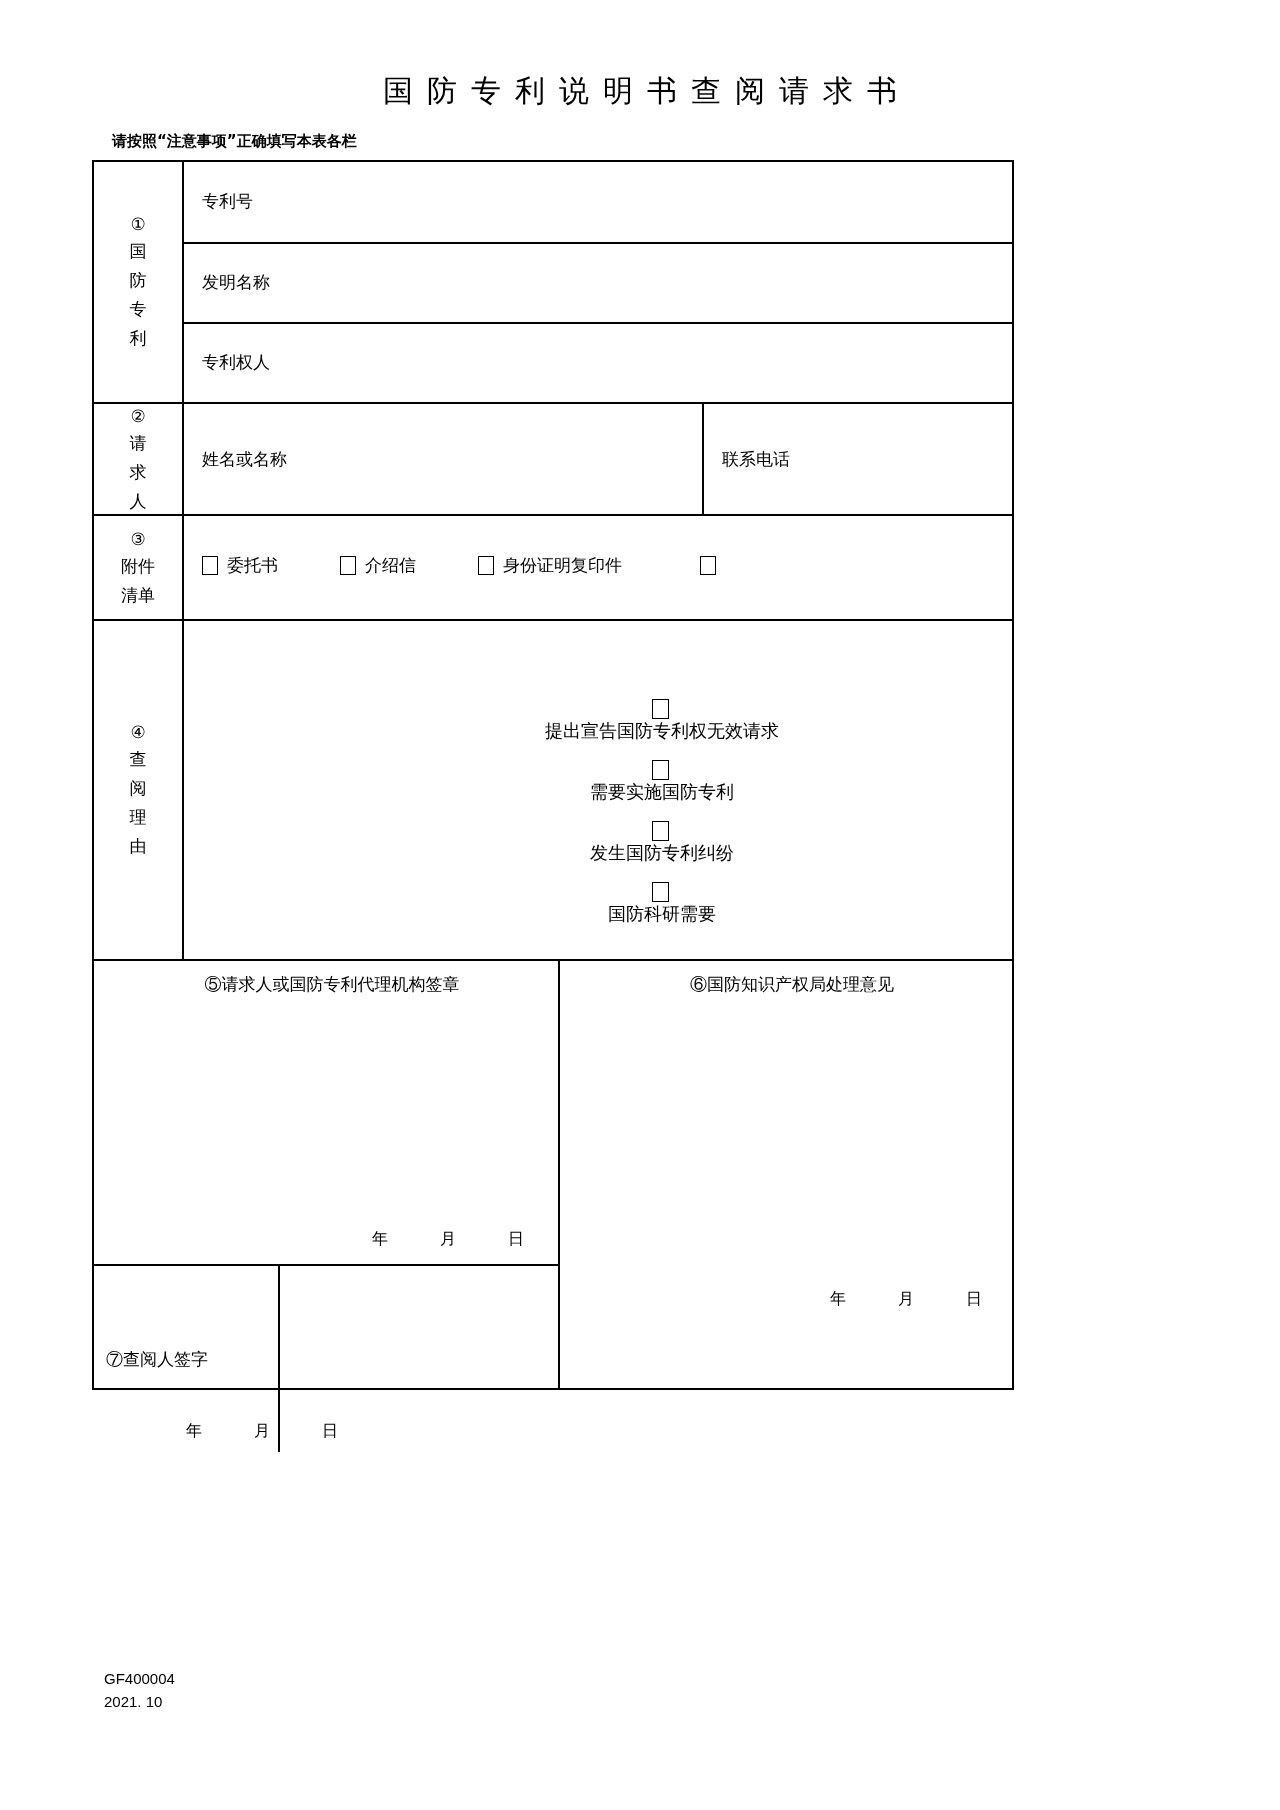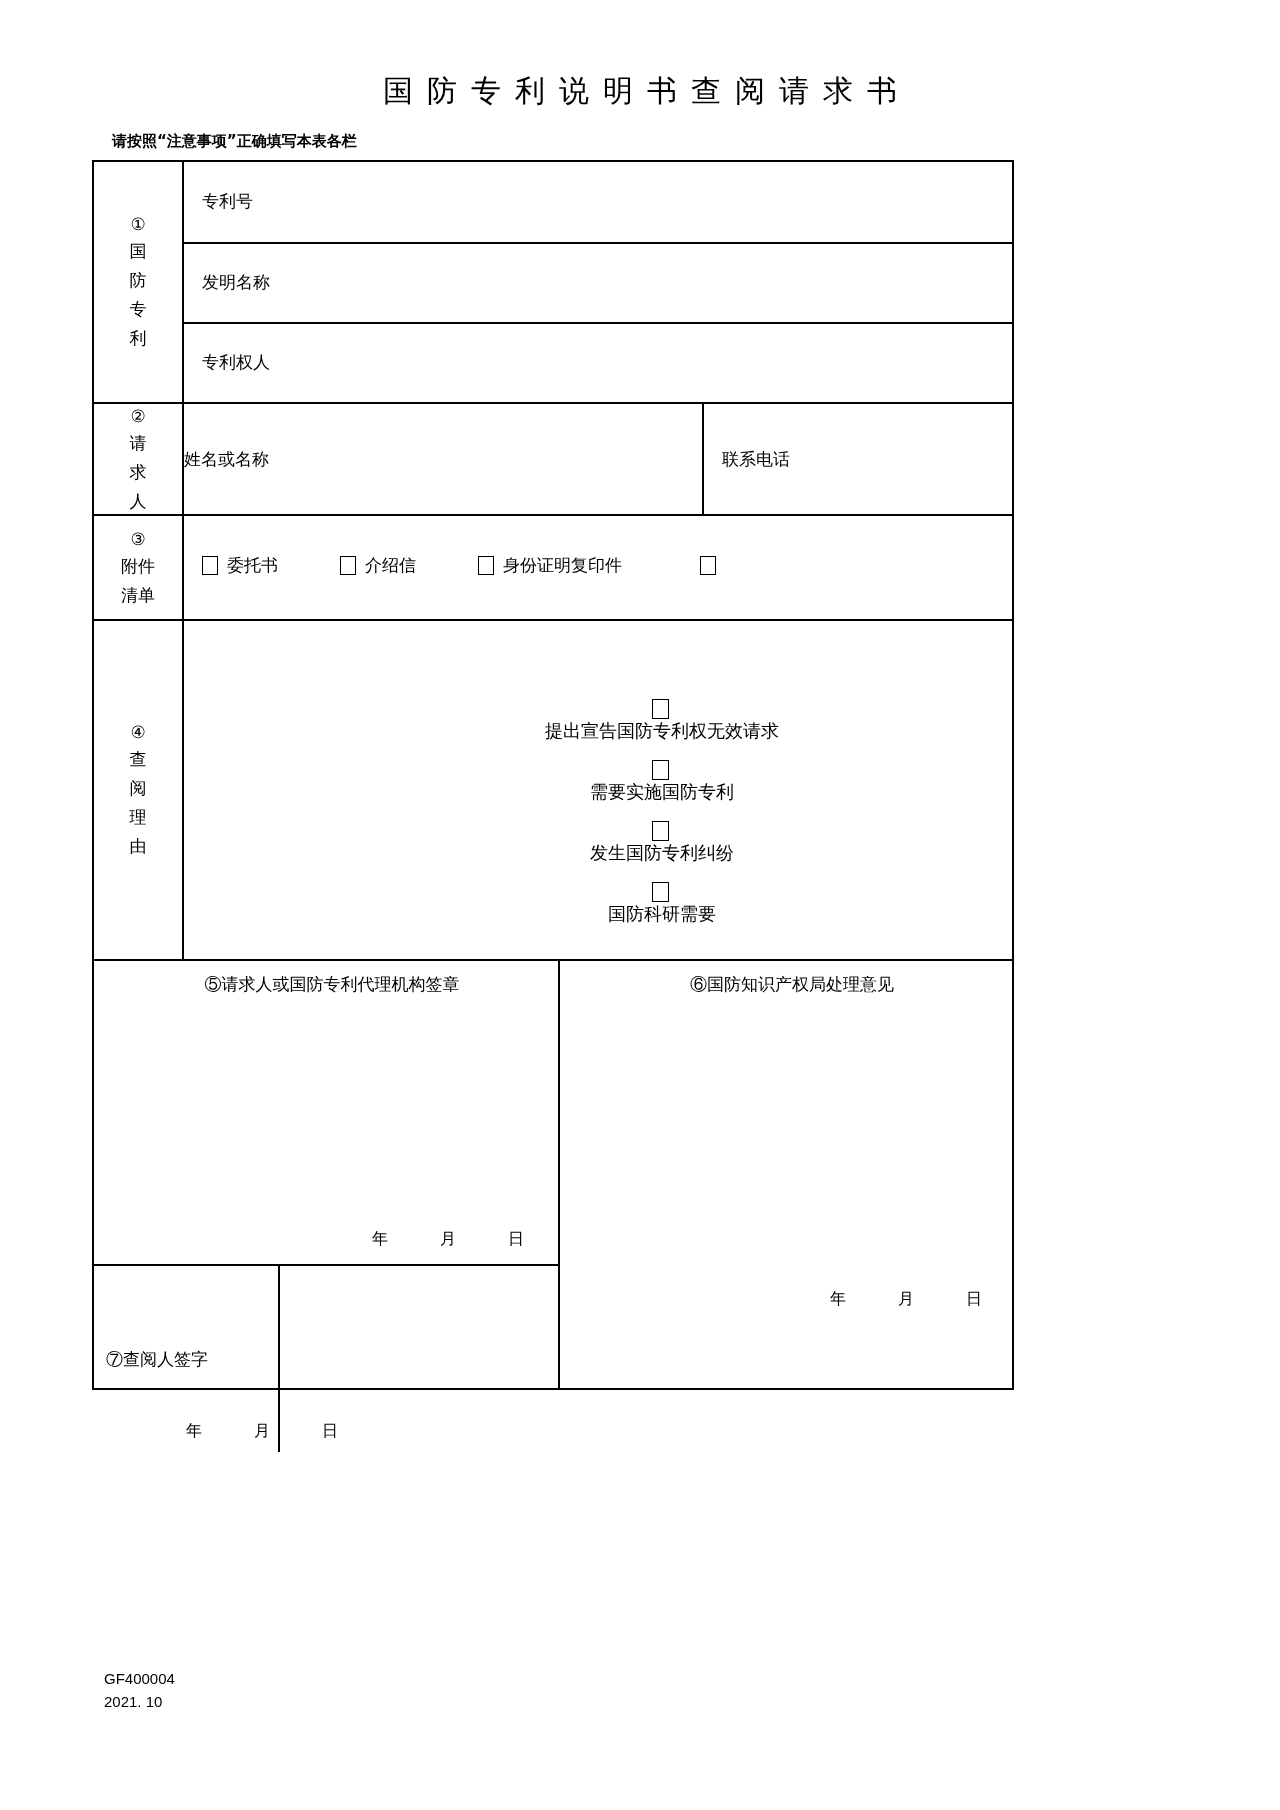--- a/index.html
+++ b/index.html
@@ -81,21 +81,21 @@
   .idx-col .ch  { font-size: 17px; line-height: 29px; }
 
   
   .sec1-stack { flex: 1 1 auto; display: flex; flex-direction: column; }
   .sec1-sub { height: 94px; box-sizing: border-box; display:flex; align-items:center; padding-left:18px;
               font-family:"DejaVu Serif","Liberation Serif",serif; font-size:17px; }
   .sec1-sub + .sec1-sub { border-top: 2px solid #000; }
 
   
   .sec2-name { flex: 1 1 auto; border-right: 2px solid #000; display:flex; align-items:center;
-               font-family:"DejaVu Serif","Liberation Serif",serif; font-size:17px; }
+               padding-left:18px; font-family:"DejaVu Serif","Liberation Serif",serif; font-size:17px; }
   .sec2-phone { width: 290px; flex: 0 0 290px; display:flex; align-items:center; padding-left:18px;
                 font-family:"DejaVu Serif","Liberation Serif",serif; font-size:17px; }
 
   
   .attach-area {
     flex: 1 1 auto;
     box-sizing: border-box;
     padding: 38px 0 0 18px;
   }
   .attach-line { display: flex; align-items: center; }

